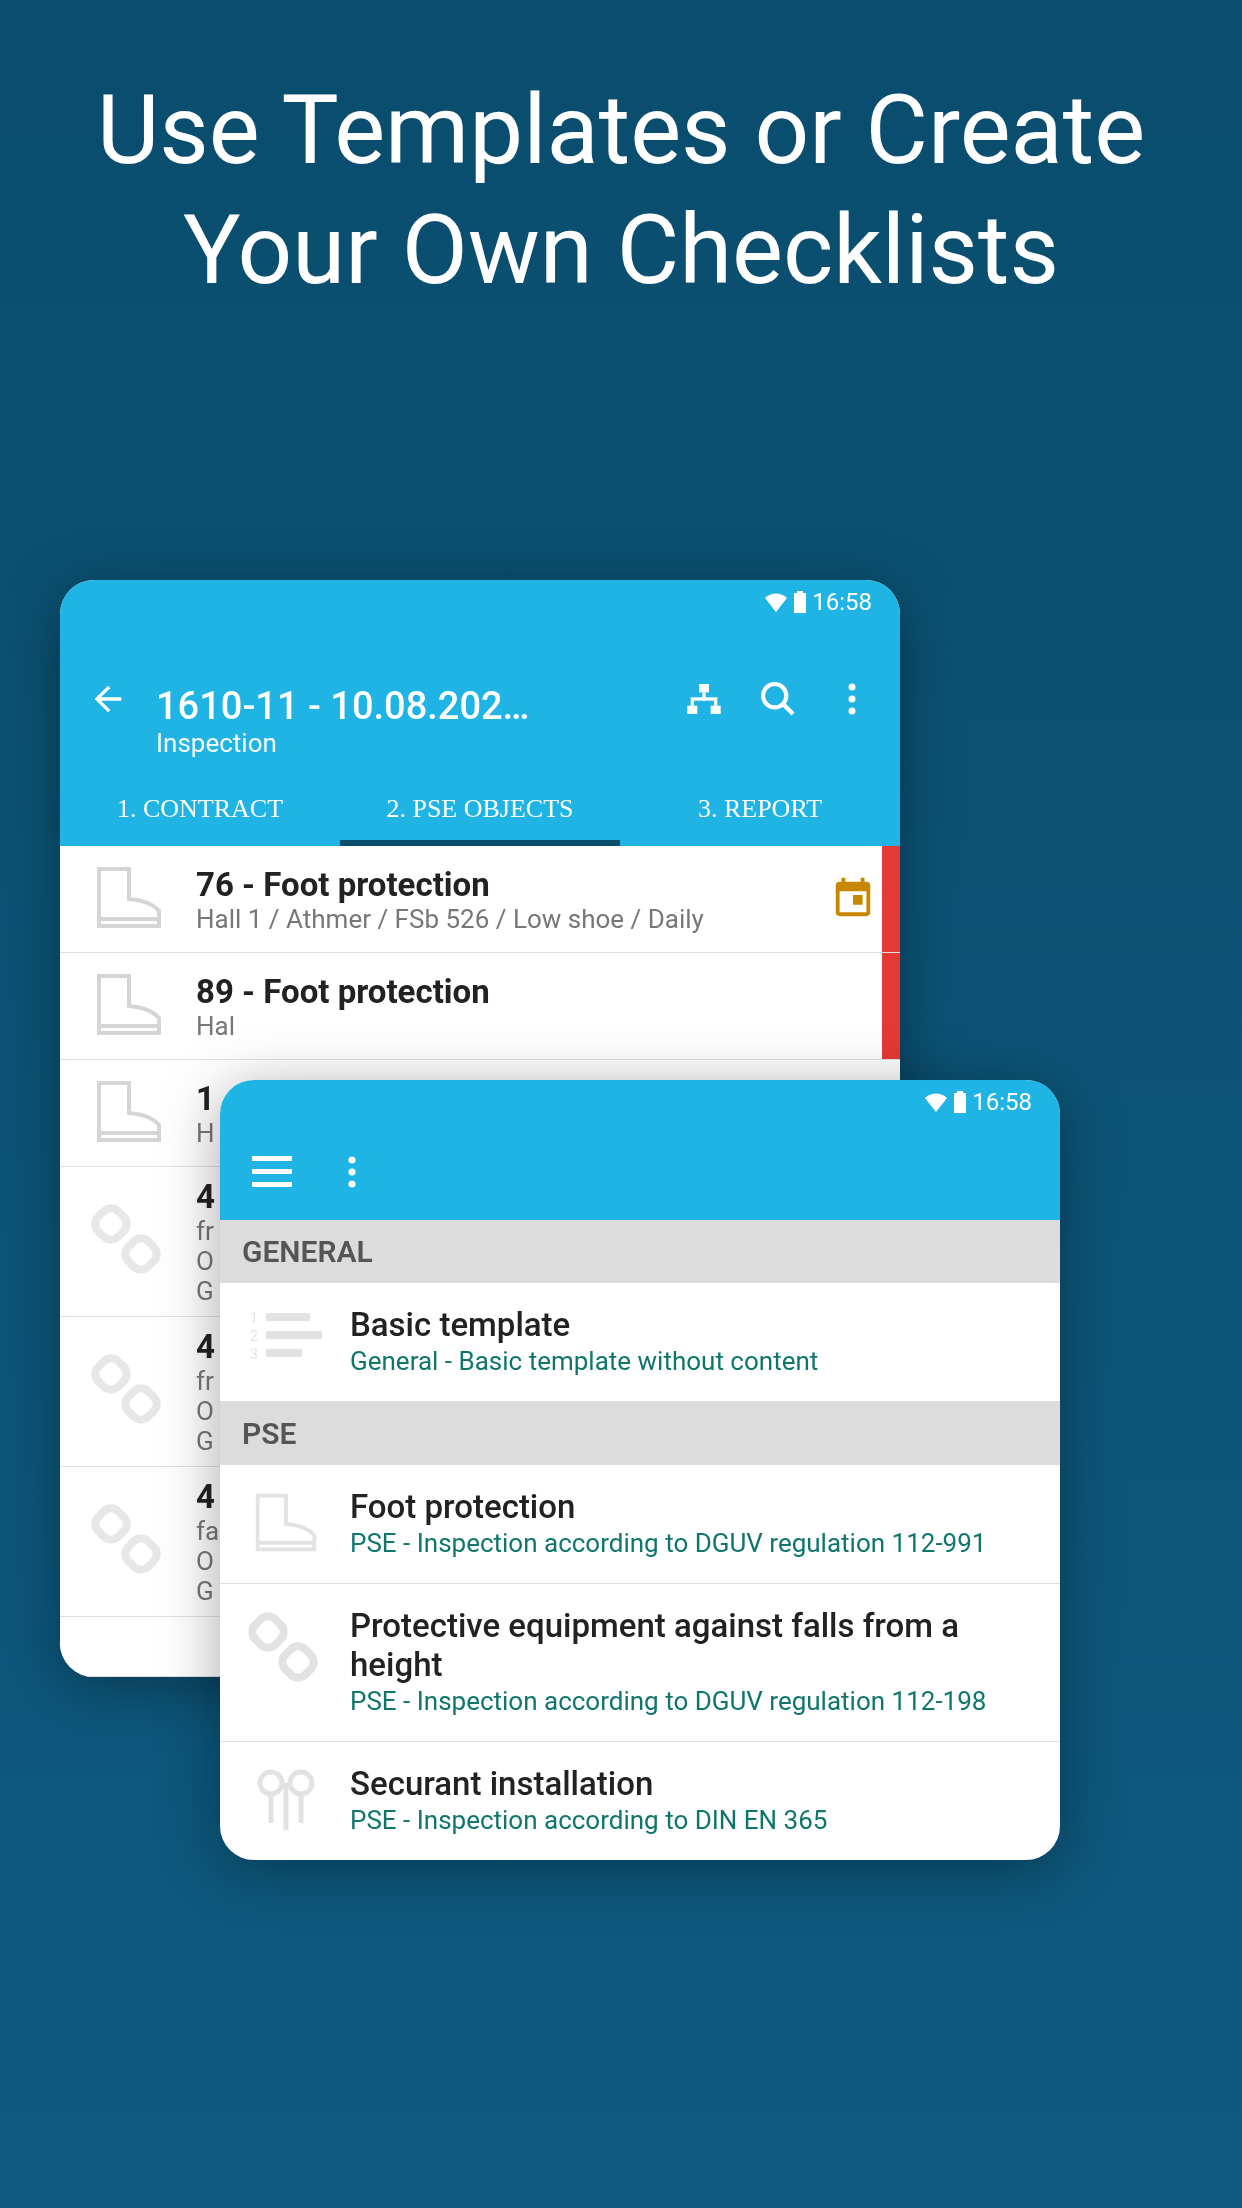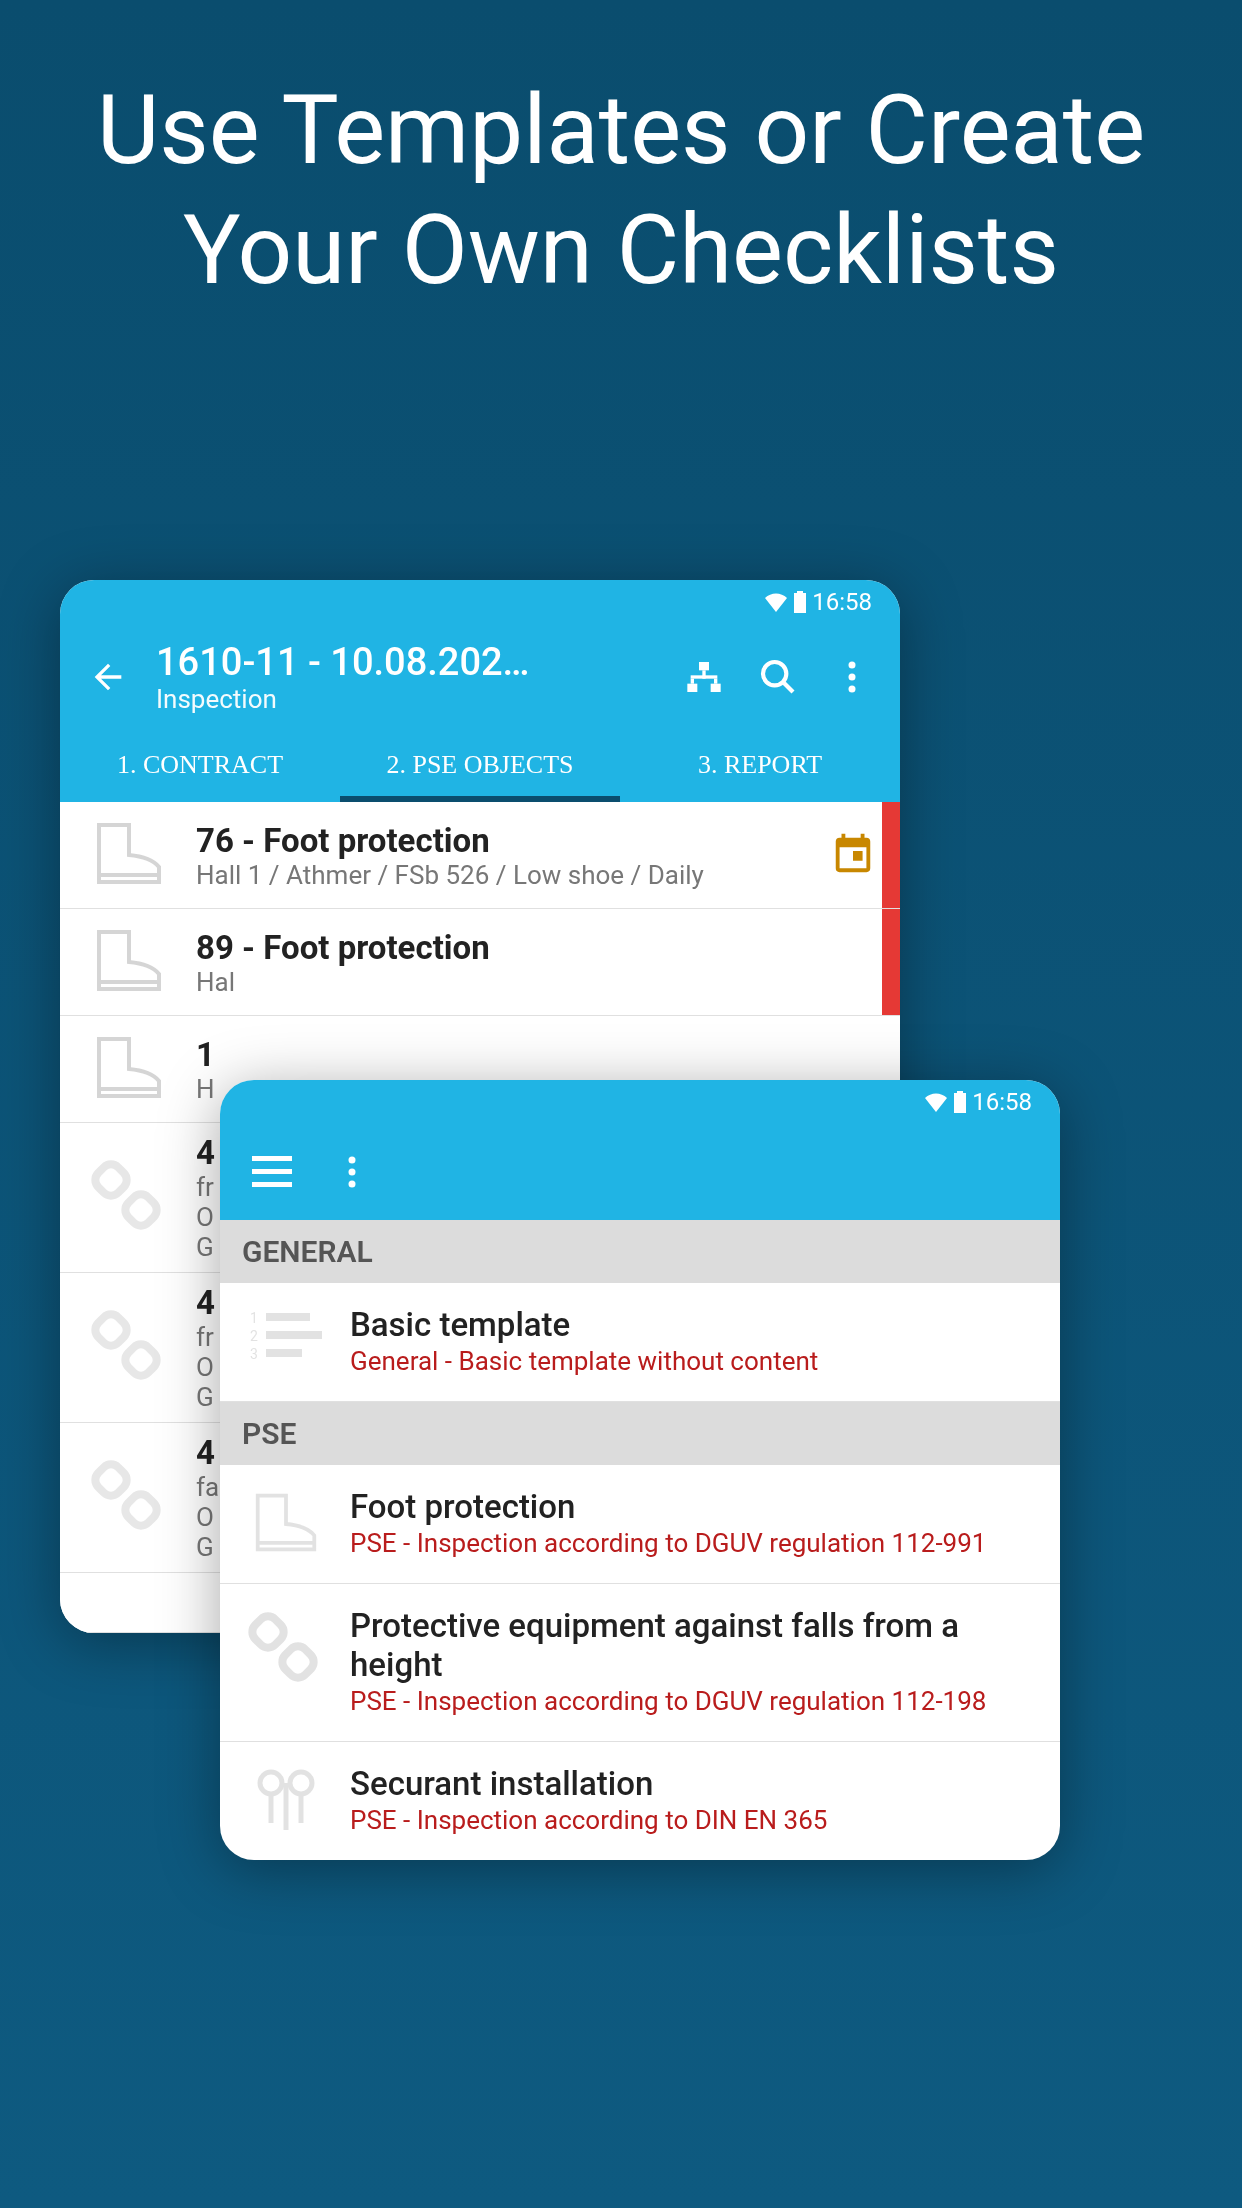--- a/index.html
+++ b/index.html
@@ -59,20 +59,21 @@
     color: #fff;
     gap: 22px;
   }
   .appbar-title-block { flex: 1; min-width: 0; }
   .appbar-title {
     font-size: 38px;
     font-weight: 500;
     white-space: nowrap;
     overflow: hidden;
     text-overflow: ellipsis;
+    margin-top: 44px;
   }
   .appbar-sub {
     font-size: 26px;
     font-weight: 400;
     opacity: 0.95;
   }
   .icon-btn {
     display: flex; align-items: center; justify-content: center;
     width: 52px; height: 52px;
   }
@@ -158,21 +159,21 @@
     padding-top: 4px;
   }
   .template-item .text-col { flex: 1; }
   .tmpl-title {
     font-size: 33px;
     color: #222;
     font-weight: 500;
   }
   .tmpl-sub {
     font-size: 26px;
-    color: #b91c1c;
+    color: #0f766e;
     line-height: 1.35;
   }
   .front-appbar {
     background: #20b4e4;
     display: flex;
     align-items: center;
     padding: 22px 26px;
     color: #fff;
     gap: 28px;
   }

